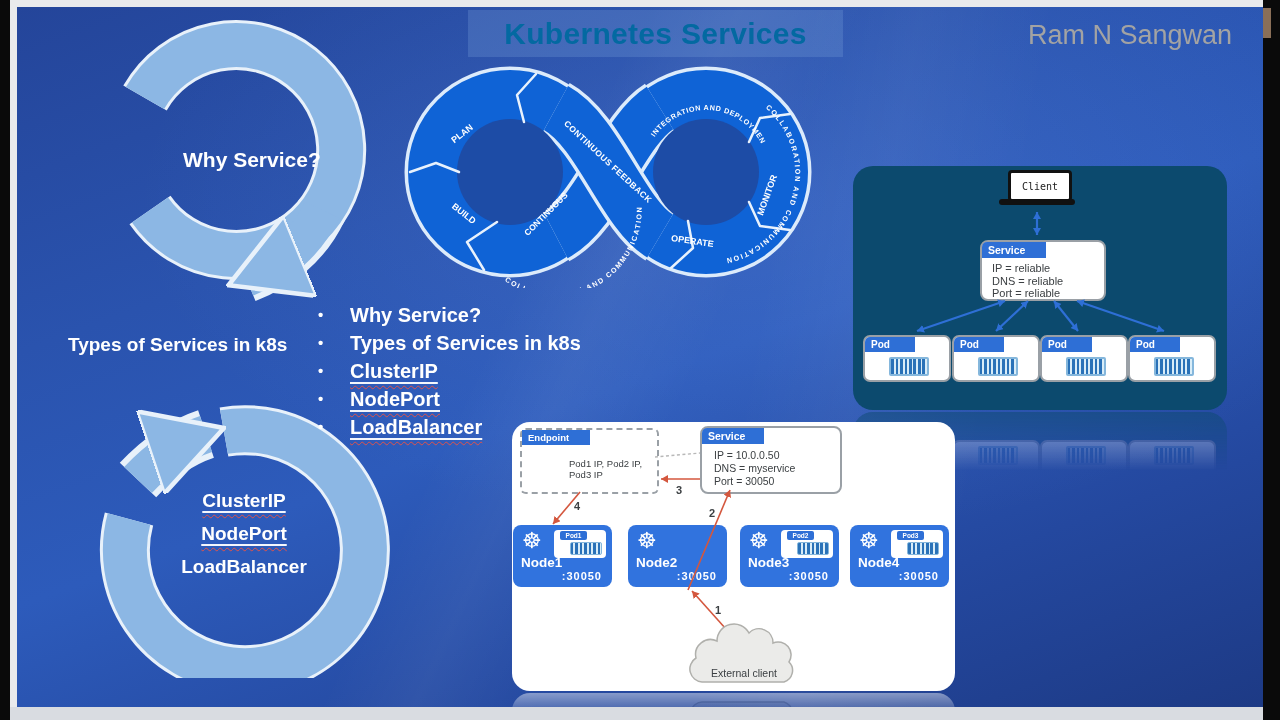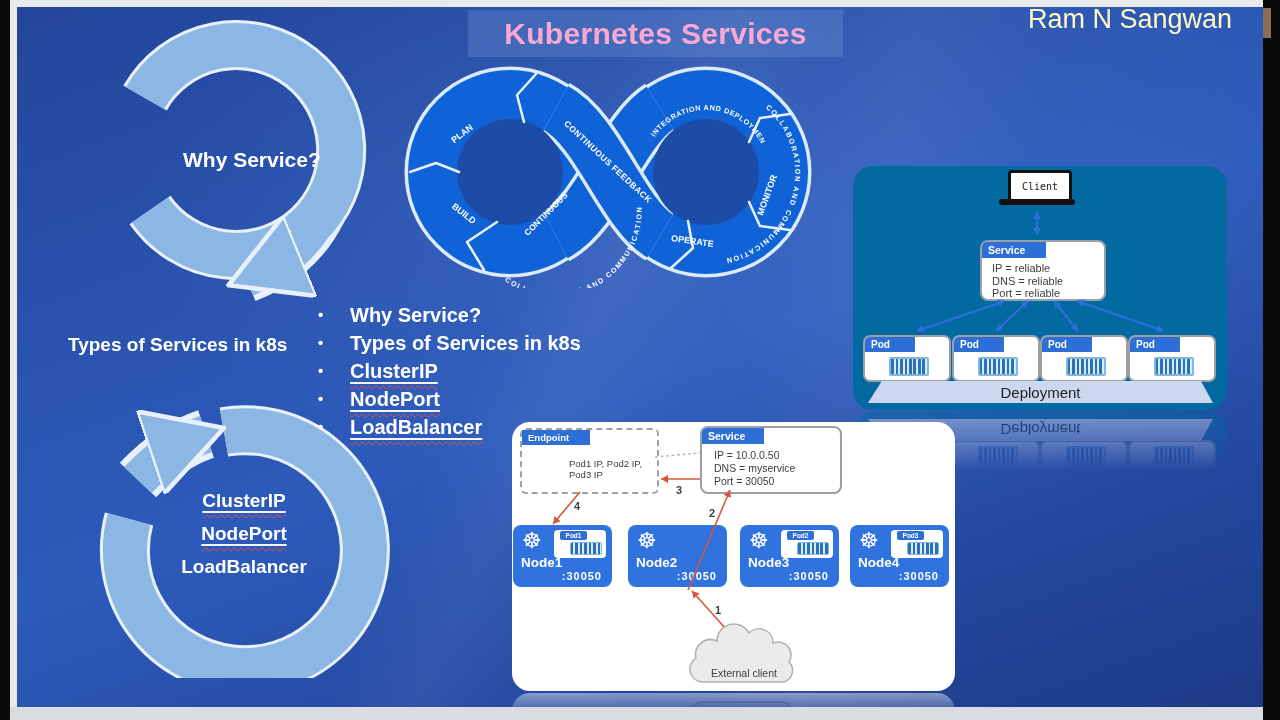--- a/index.html
+++ b/index.html
@@ -16,42 +16,42 @@
   .slide{position:absolute;left:17px;top:7px;width:1246px;height:700px;
     background:linear-gradient(160deg,#24459a 0%,#2a53ae 30%,#2d5bbb 52%,#24489f 78%,#1d3a85 100%);}
   .slide::before{content:"";position:absolute;inset:0;
     background:
       radial-gradient(900px 480px at 60% 28%, rgba(130,175,255,0.16), transparent 70%),
       linear-gradient(115deg, transparent 40%, rgba(255,255,255,0.05) 46%, transparent 54%),
       linear-gradient(100deg, transparent 58%, rgba(255,255,255,0.04) 66%, transparent 76%);}
   
   .title-box{position:absolute;left:468px;top:10px;width:375px;height:47px;z-index:4;
     background:rgba(115,155,215,0.30);display:flex;align-items:center;justify-content:center;}
-  .title-box span{color:#f9a8d4;font-size:30px;font-weight:bold;letter-spacing:0.3px;}
-  .author{position:absolute;right:48px;top:4px;z-index:4;text-align:right;color:#fef9c3;}
+  .title-box span{color:#0369a1;font-size:30px;font-weight:bold;letter-spacing:0.3px;}
+  .author{position:absolute;right:48px;top:20px;z-index:4;text-align:right;color:#a3a3a3;}
   .author .line1{font-size:27px;}
   .author .line2{font-size:27px;margin-top:14px;}
   
   .spiral-svg{position:absolute;left:40px;top:18px;width:360px;height:660px;z-index:2;}
   .why-service{position:absolute;left:183px;top:148px;z-index:4;color:#fff;font-size:21px;font-weight:bold;}
   .types-label{position:absolute;left:68px;top:334px;z-index:4;color:#fff;font-size:19px;font-weight:bold;}
   .spiral-items{position:absolute;left:148px;top:484px;width:192px;z-index:4;text-align:center;}
   .spiral-items div{color:#fff;font-size:19px;font-weight:bold;line-height:33px;}
   
   .u{text-decoration:underline solid rgba(255,255,255,0.95);text-underline-offset:4px;text-decoration-thickness:1.5px;}
   .u>span{text-decoration:underline wavy #e0524a;text-underline-offset:7px;text-decoration-thickness:1px;}
   
   .bullets{position:absolute;left:318px;top:301px;z-index:4;}
   .bullets .row{display:flex;color:#fff;font-size:20px;font-weight:bold;line-height:28px;}
   .bullets .blt{width:32px;font-size:15px;}
   
   .infinity{position:absolute;left:398px;top:56px;width:420px;height:232px;z-index:2;}
   .infinity text{font-family:"Liberation Sans",sans-serif;fill:#ffffff;font-weight:bold;}
   
-  .panel1{position:absolute;left:853px;top:166px;width:374px;height:244px;background:#0369a1;border-radius:20px;z-index:3;
+  .panel1{position:absolute;left:853px;top:166px;width:374px;height:244px;background:#0c4a6e;border-radius:20px;z-index:3;
     -webkit-box-reflect:below 2px linear-gradient(transparent 76%, rgba(0,0,0,0.5));}
   .panel2{position:absolute;left:512px;top:422px;width:443px;height:269px;background:#fff;border-radius:18px;z-index:3;
     -webkit-box-reflect:below 2px linear-gradient(transparent 90%, rgba(0,0,0,0.45));}
   .overlay{position:absolute;inset:0;z-index:3;pointer-events:none;}
   
   .laptop-screen{position:absolute;left:155px;top:4px;width:58px;height:26px;background:#fff;border:3px solid #111;
     border-radius:4px;display:flex;align-items:center;justify-content:center;}
   .laptop-screen span{font-family:"DejaVu Sans Mono",monospace;font-size:10px;color:#222;}
   .laptop-base{position:absolute;left:146px;top:33px;width:76px;height:6px;background:#111;border-radius:3px;}
   
@@ -217,23 +217,20 @@
       <div class="tab">Pod</div>
       <div class="cicon"></div>
     </div>
     <div class="pod pod3">
       <div class="tab">Pod</div>
       <div class="cicon"></div>
     </div>
     <div class="pod pod4">
       <div class="tab">Pod</div>
       <div class="cicon"></div>
-    </div>
-    <div class="deploy">
-      <span>Deployment</span>
     </div>
     <svg class="overlay" viewBox="0 0 374 244">
       <defs>
         <marker id="ab" orient="auto" markerUnits="userSpaceOnUse" markerWidth="9" markerHeight="9" refX="7" refY="4">
           <path d="M0,0 L7,4 L0,8 z" fill="#2e6fd6"></path>
         </marker>
         <marker id="abs" orient="auto-start-reverse" markerUnits="userSpaceOnUse" markerWidth="9" markerHeight="9" refX="7" refY="4">
           <path d="M0,0 L7,4 L0,8 z" fill="#2e6fd6"></path>
         </marker>
       </defs>

